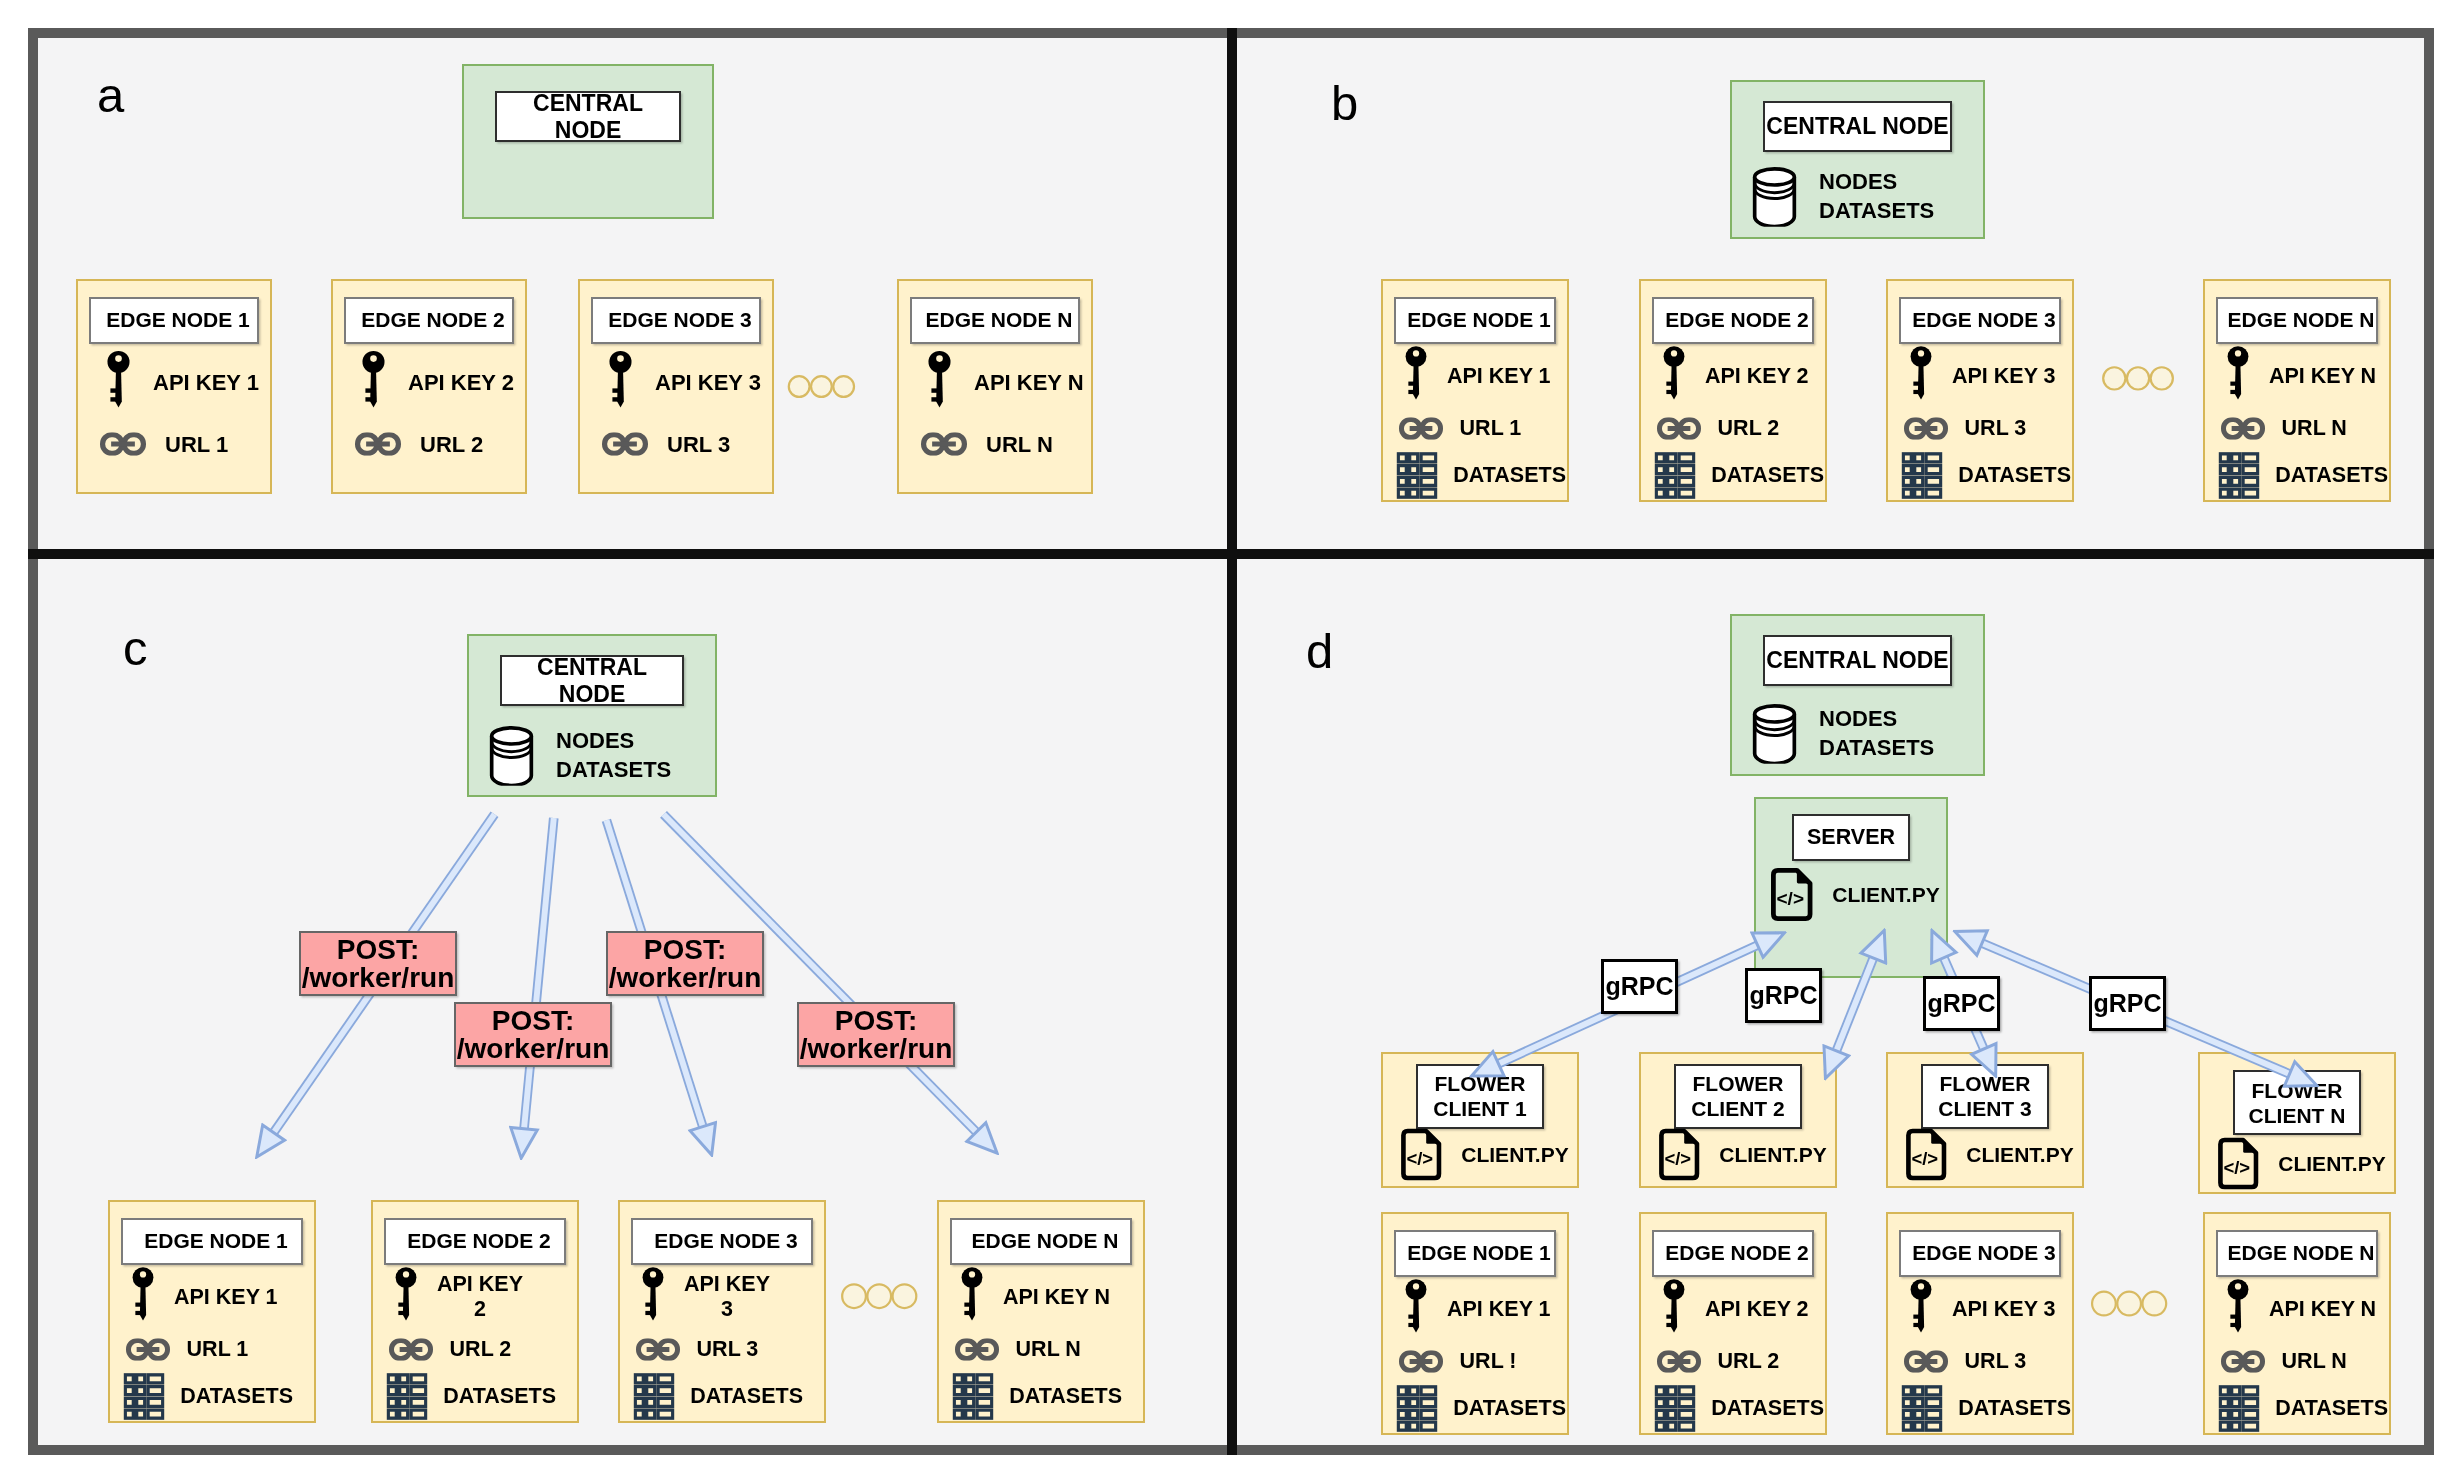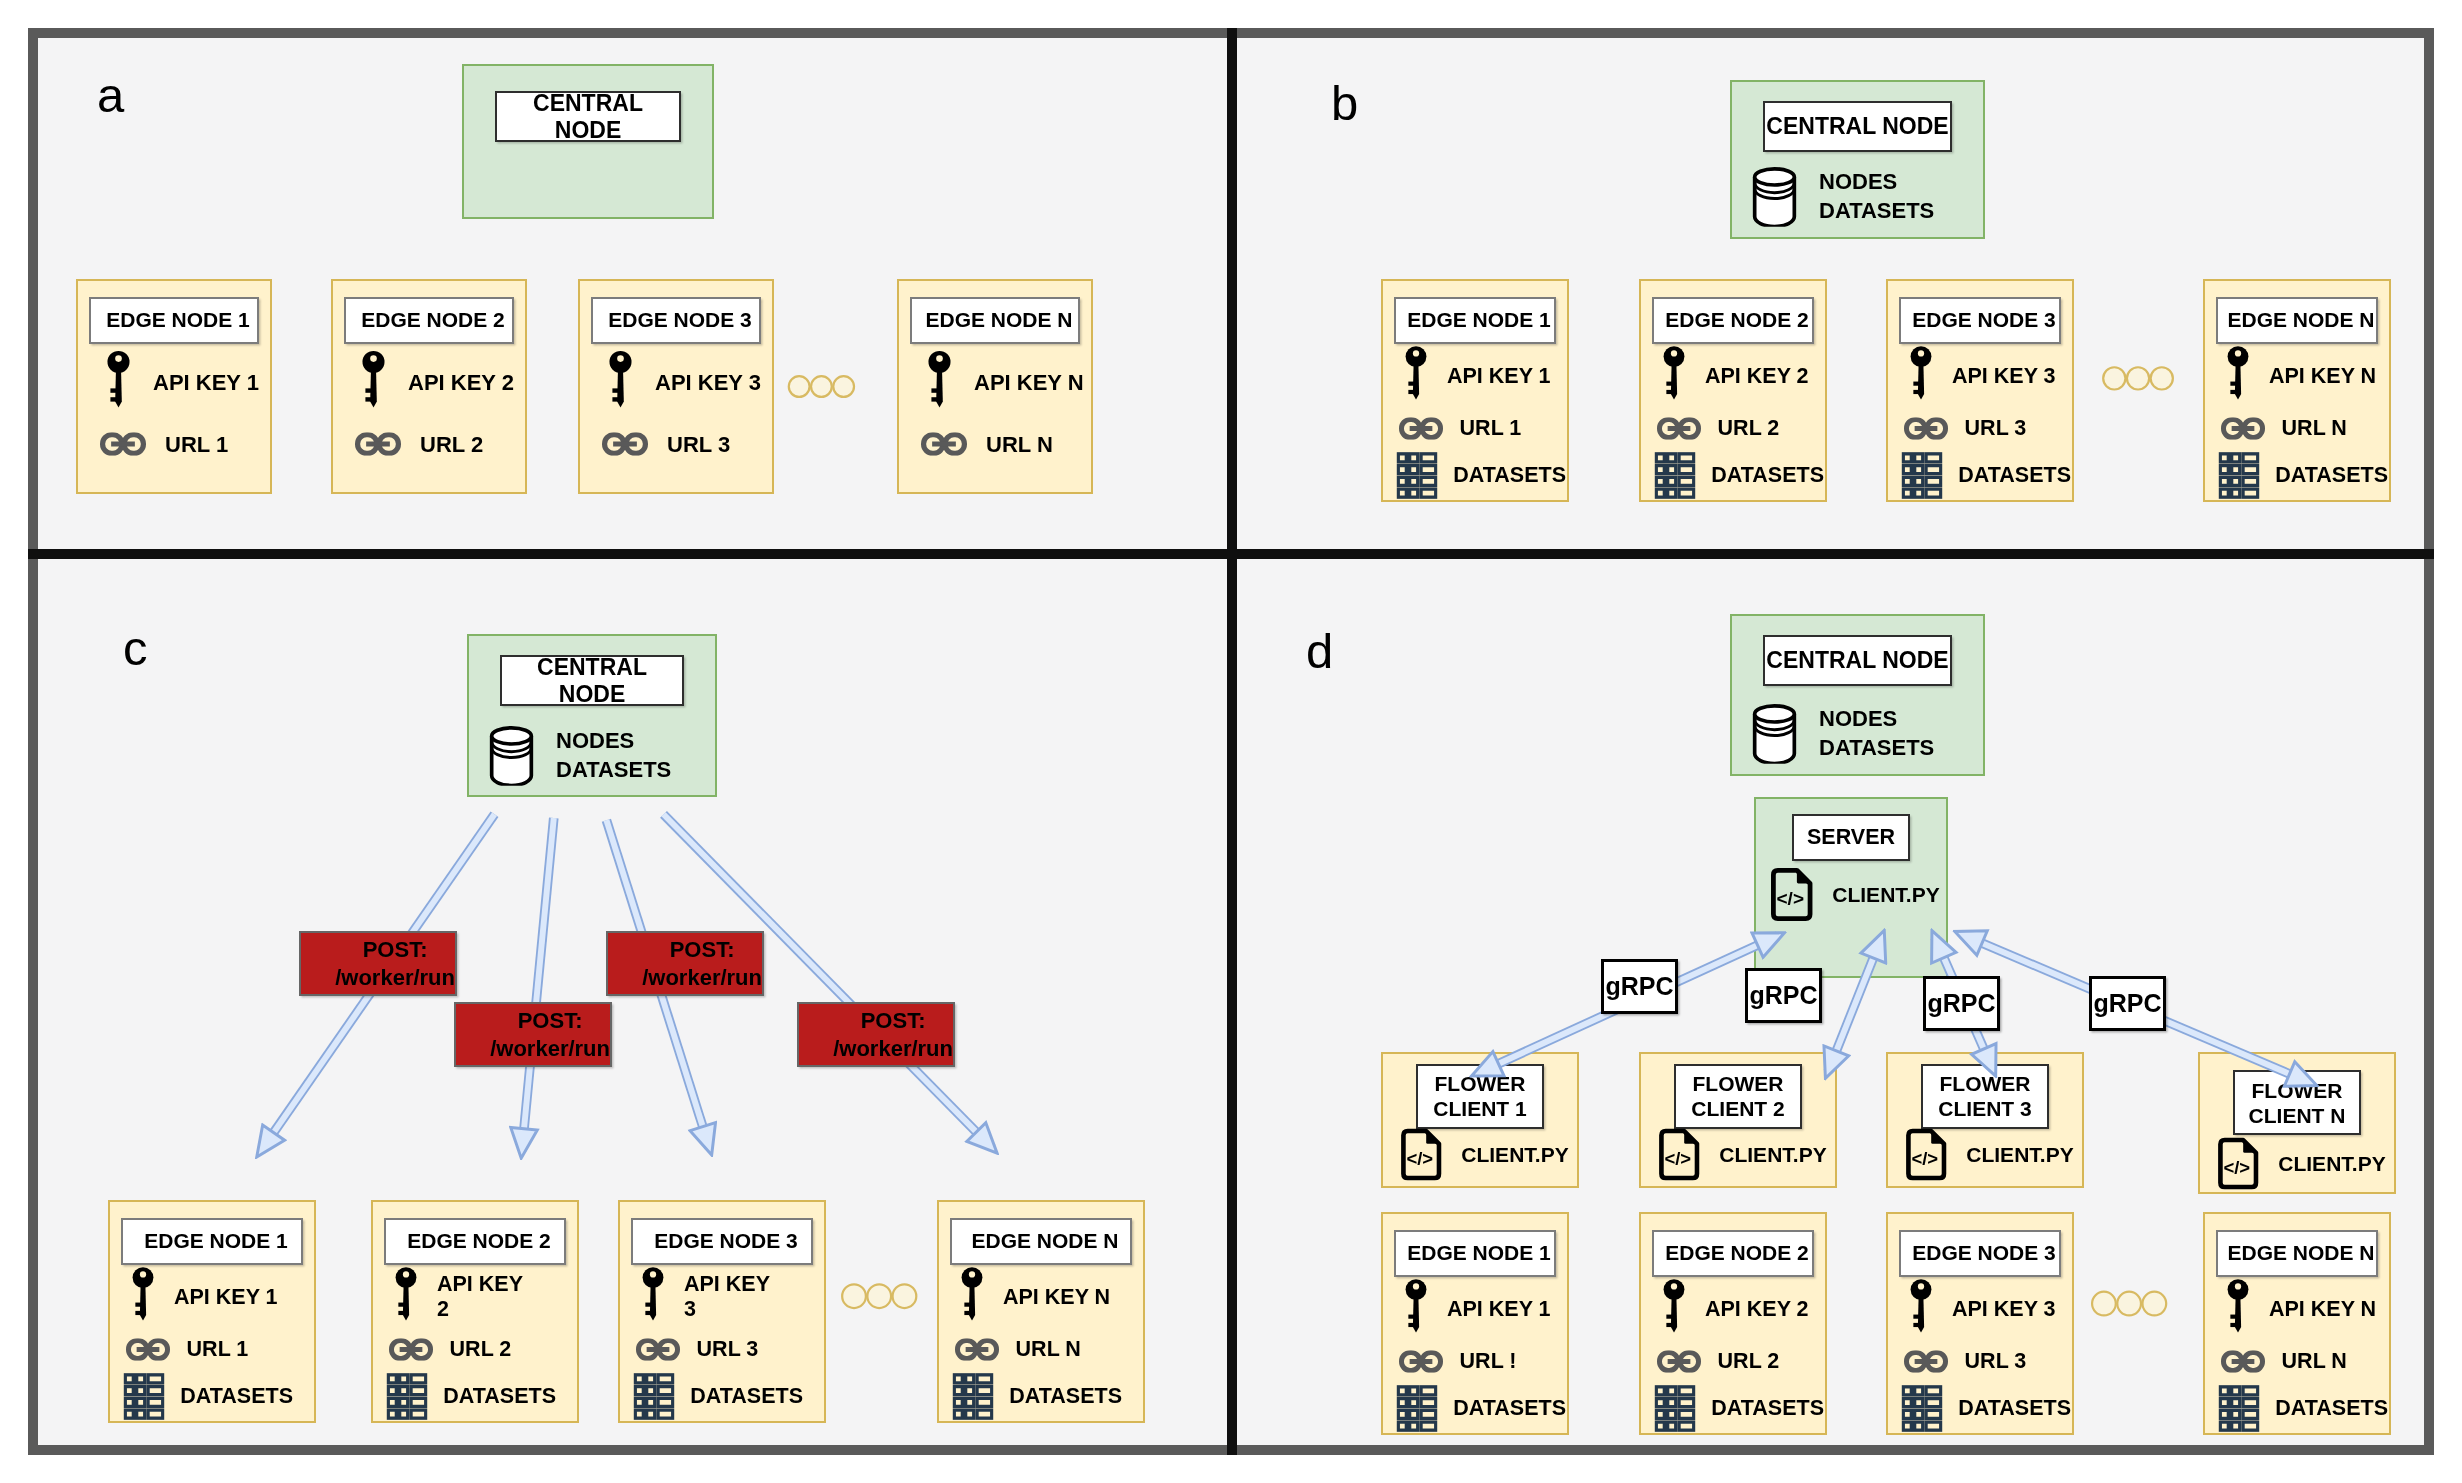--- a/index.html
+++ b/index.html
@@ -11,43 +11,43 @@
   .div-h{position:absolute;left:28px;top:549px;width:2406px;height:10.4px;background:#0f0f0f;z-index:4;}
   .letter{position:absolute;font-size:49px;line-height:1;z-index:3;}
   .gbox{position:absolute;background:#d5e8d4;border:2.2px solid #82b366;box-sizing:border-box;z-index:2;}
   .ybox{position:absolute;background:#fff2cc;border:2.2px solid #d6b656;box-sizing:border-box;z-index:2;}
   .wlabel{position:absolute;background:#fff;display:flex;align-items:center;justify-content:center;
           text-align:center;font-weight:700;box-sizing:border-box;box-shadow:1.5px 1.5px 2.2px rgba(0,0,0,.25);}
   .b-gray{border:2.2px solid #7c7c7c;padding-left:8px;}
   .b-dark{border:2.2px solid #2e2e2e;}
   .t{font-weight:700;white-space:pre-line;}
   .row{position:absolute;display:flex;align-items:center;}
-  .row .t{line-height:25px;}
+  .row .t{line-height:25px;text-align:center;}
   .icon{flex:0 0 auto;display:block;}
   .ic-key{color:#000;}
   .ic-chain{color:#595959;}
   .ic-ds{color:#24384b;}
   .wa{width:196px;height:215px;}
   .wb{width:188px;height:223px;}
   .wc{width:208px;height:223px;}
   .nlbl{left:11px;right:11px;top:15.6px;height:47px;font-size:21px;}
   .en3 .row-api{left:28px;top:68px;height:67px;gap:22px;font-size:22px;}
   .en3 .row-url{left:22px;top:145px;height:36px;gap:19px;font-size:22px;}
   .en4 .row-api{left:21px;top:64px;height:62px;gap:19px;font-size:21.5px;}
   .en4 .row-url{left:16.3px;top:129px;height:37px;gap:16.3px;font-size:21.5px;}
   .en4 .row-ds{left:13.3px;top:169px;height:50px;gap:15px;font-size:21.5px;}
   .central .clbl{left:31px;right:31px;top:19px;height:51px;font-size:23px;}
   .row-store{left:19px;top:77px;height:73px;gap:21px;font-size:22px;}
   .row-store .t{text-align:left;line-height:29px;}
   .fc{width:198px;height:136px;}
   .fclbl{left:33px;right:33px;top:9.6px;height:65px;font-size:21px;line-height:25px;}
   .row-file{left:16.3px;top:73px;height:55px;gap:19px;font-size:21px;}
   .server .slbl{left:36px;right:36px;top:15px;height:47px;font-size:21.5px;}
-  .plabel{position:absolute;background:#b91c1c;border:2.2px solid #666;font-weight:700;font-size:22px;line-height:28px;
-          display:flex;align-items:center;justify-content:flex-end;text-align:center;white-space:pre-line;
+  .plabel{position:absolute;background:#fca5a5;border:2.2px solid #666;font-weight:700;font-size:28px;line-height:28px;
+          display:flex;align-items:center;justify-content:center;text-align:center;white-space:pre-line;
           box-sizing:border-box;z-index:7;box-shadow:1.5px 1.5px 2.2px rgba(0,0,0,.25);}
   .glabel{position:absolute;background:#fff;border:3px solid #000;font-weight:700;font-size:25px;
           display:flex;align-items:center;justify-content:center;box-sizing:border-box;z-index:7;
           box-shadow:2.2px 2.2px 2.2px rgba(0,0,0,.35);}
   .overlay{position:absolute;left:0;top:0;z-index:6;pointer-events:none;}
   .au{stroke:#8aa9dc;stroke-width:13;}
   .at{stroke:#dbe8fb;stroke-width:8;}
   svg text{font-family:"Liberation Sans",sans-serif;}
 </style>
 </head>

